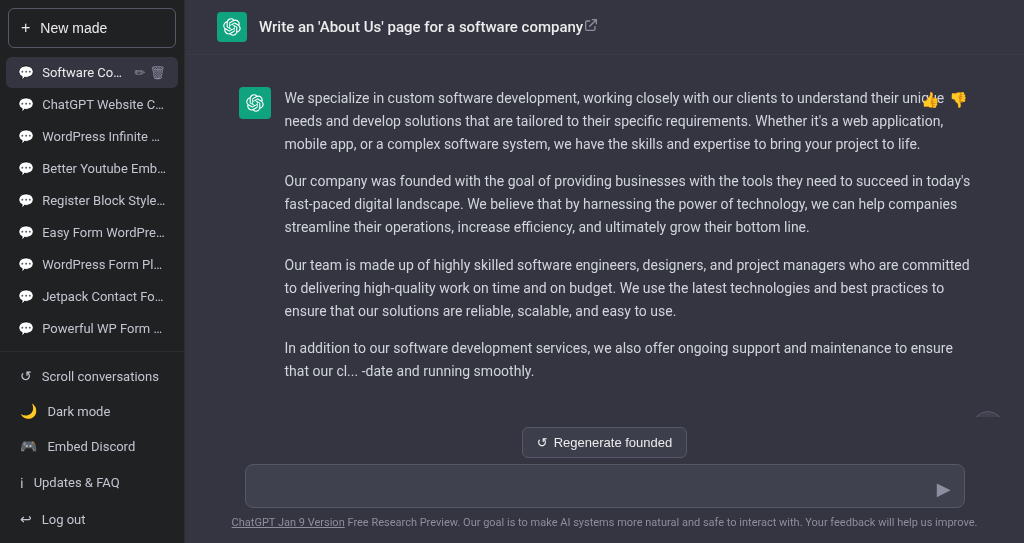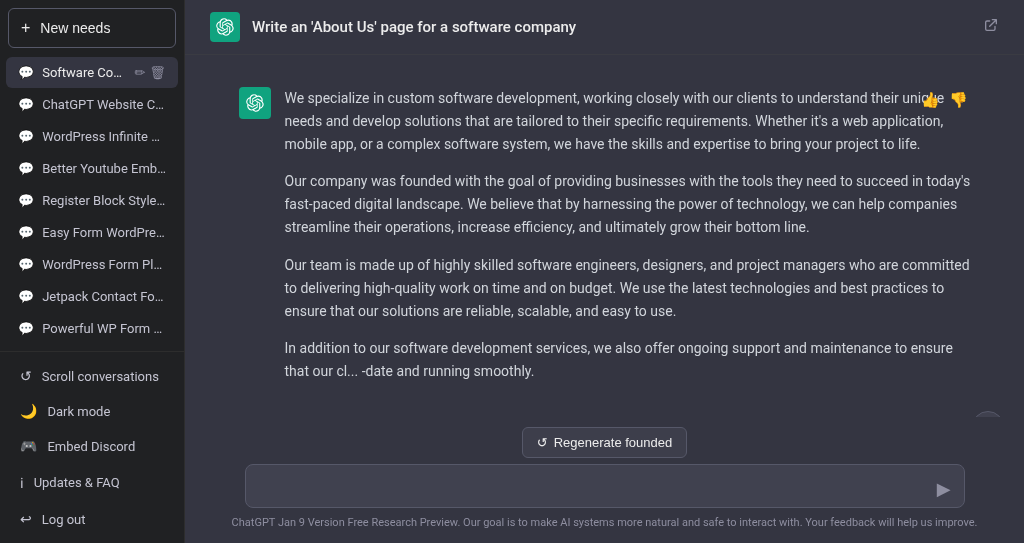--- a/index.html
+++ b/index.html
@@ -105,22 +105,21 @@
       flex: 1;
       display: flex;
       flex-direction: column;
       background: #343541;
       height: 100%;
       position: relative;
     }
     .main-header {
       display: flex;
       align-items: center;
-      justify-content: space-between;
-      padding: 12px 25px;
+      padding: 12px 32px;
       border-bottom: 1px solid #3a3b42;
       background: #343541;
       flex-shrink: 0;
     }
     .main-header-left {
       display: flex;
       align-items: center;
       gap: 12px;
     }
     .main-header-avatar {
@@ -253,21 +252,21 @@
       font-size: 13px;
       color: #ececec;
       cursor: pointer;
     }
     .footer-text {
       text-align: center;
       font-size: 11px;
       color: #8e8ea0;
       margin-top: 4px;
     }
-    .footer-text a { color: #8e8ea0; }
+    .footer-text a { color: #8e8ea0; text-decoration: underline; }
     
     .scroll-down-btn {
       position: absolute;
       right: 20px;
       bottom: 100px;
       width: 32px;
       height: 32px;
       background: #40414f;
       border: 1px solid #565869;
       border-radius: 50%;
@@ -280,21 +279,21 @@
     }
   </style>
 </head>
 <body>
 
 <div class="app-container">
 
   <aside class="sidebar">
     <button class="sidebar-new-chat">
       <span class="plus-icon">+</span>
-      <span>New needs</span>
+      <span>New made</span>
     </button>
 
     <div class="sidebar-conversations">
 
       <div class="conv-item active">
         <span class="chat-icon">💬</span>
         <span class="conv-item-text">Software Company Ov</span>
         <div class="conv-item-actions">
           <span title="Edit">✏</span>
           <span title="Delete">🗑</span>

